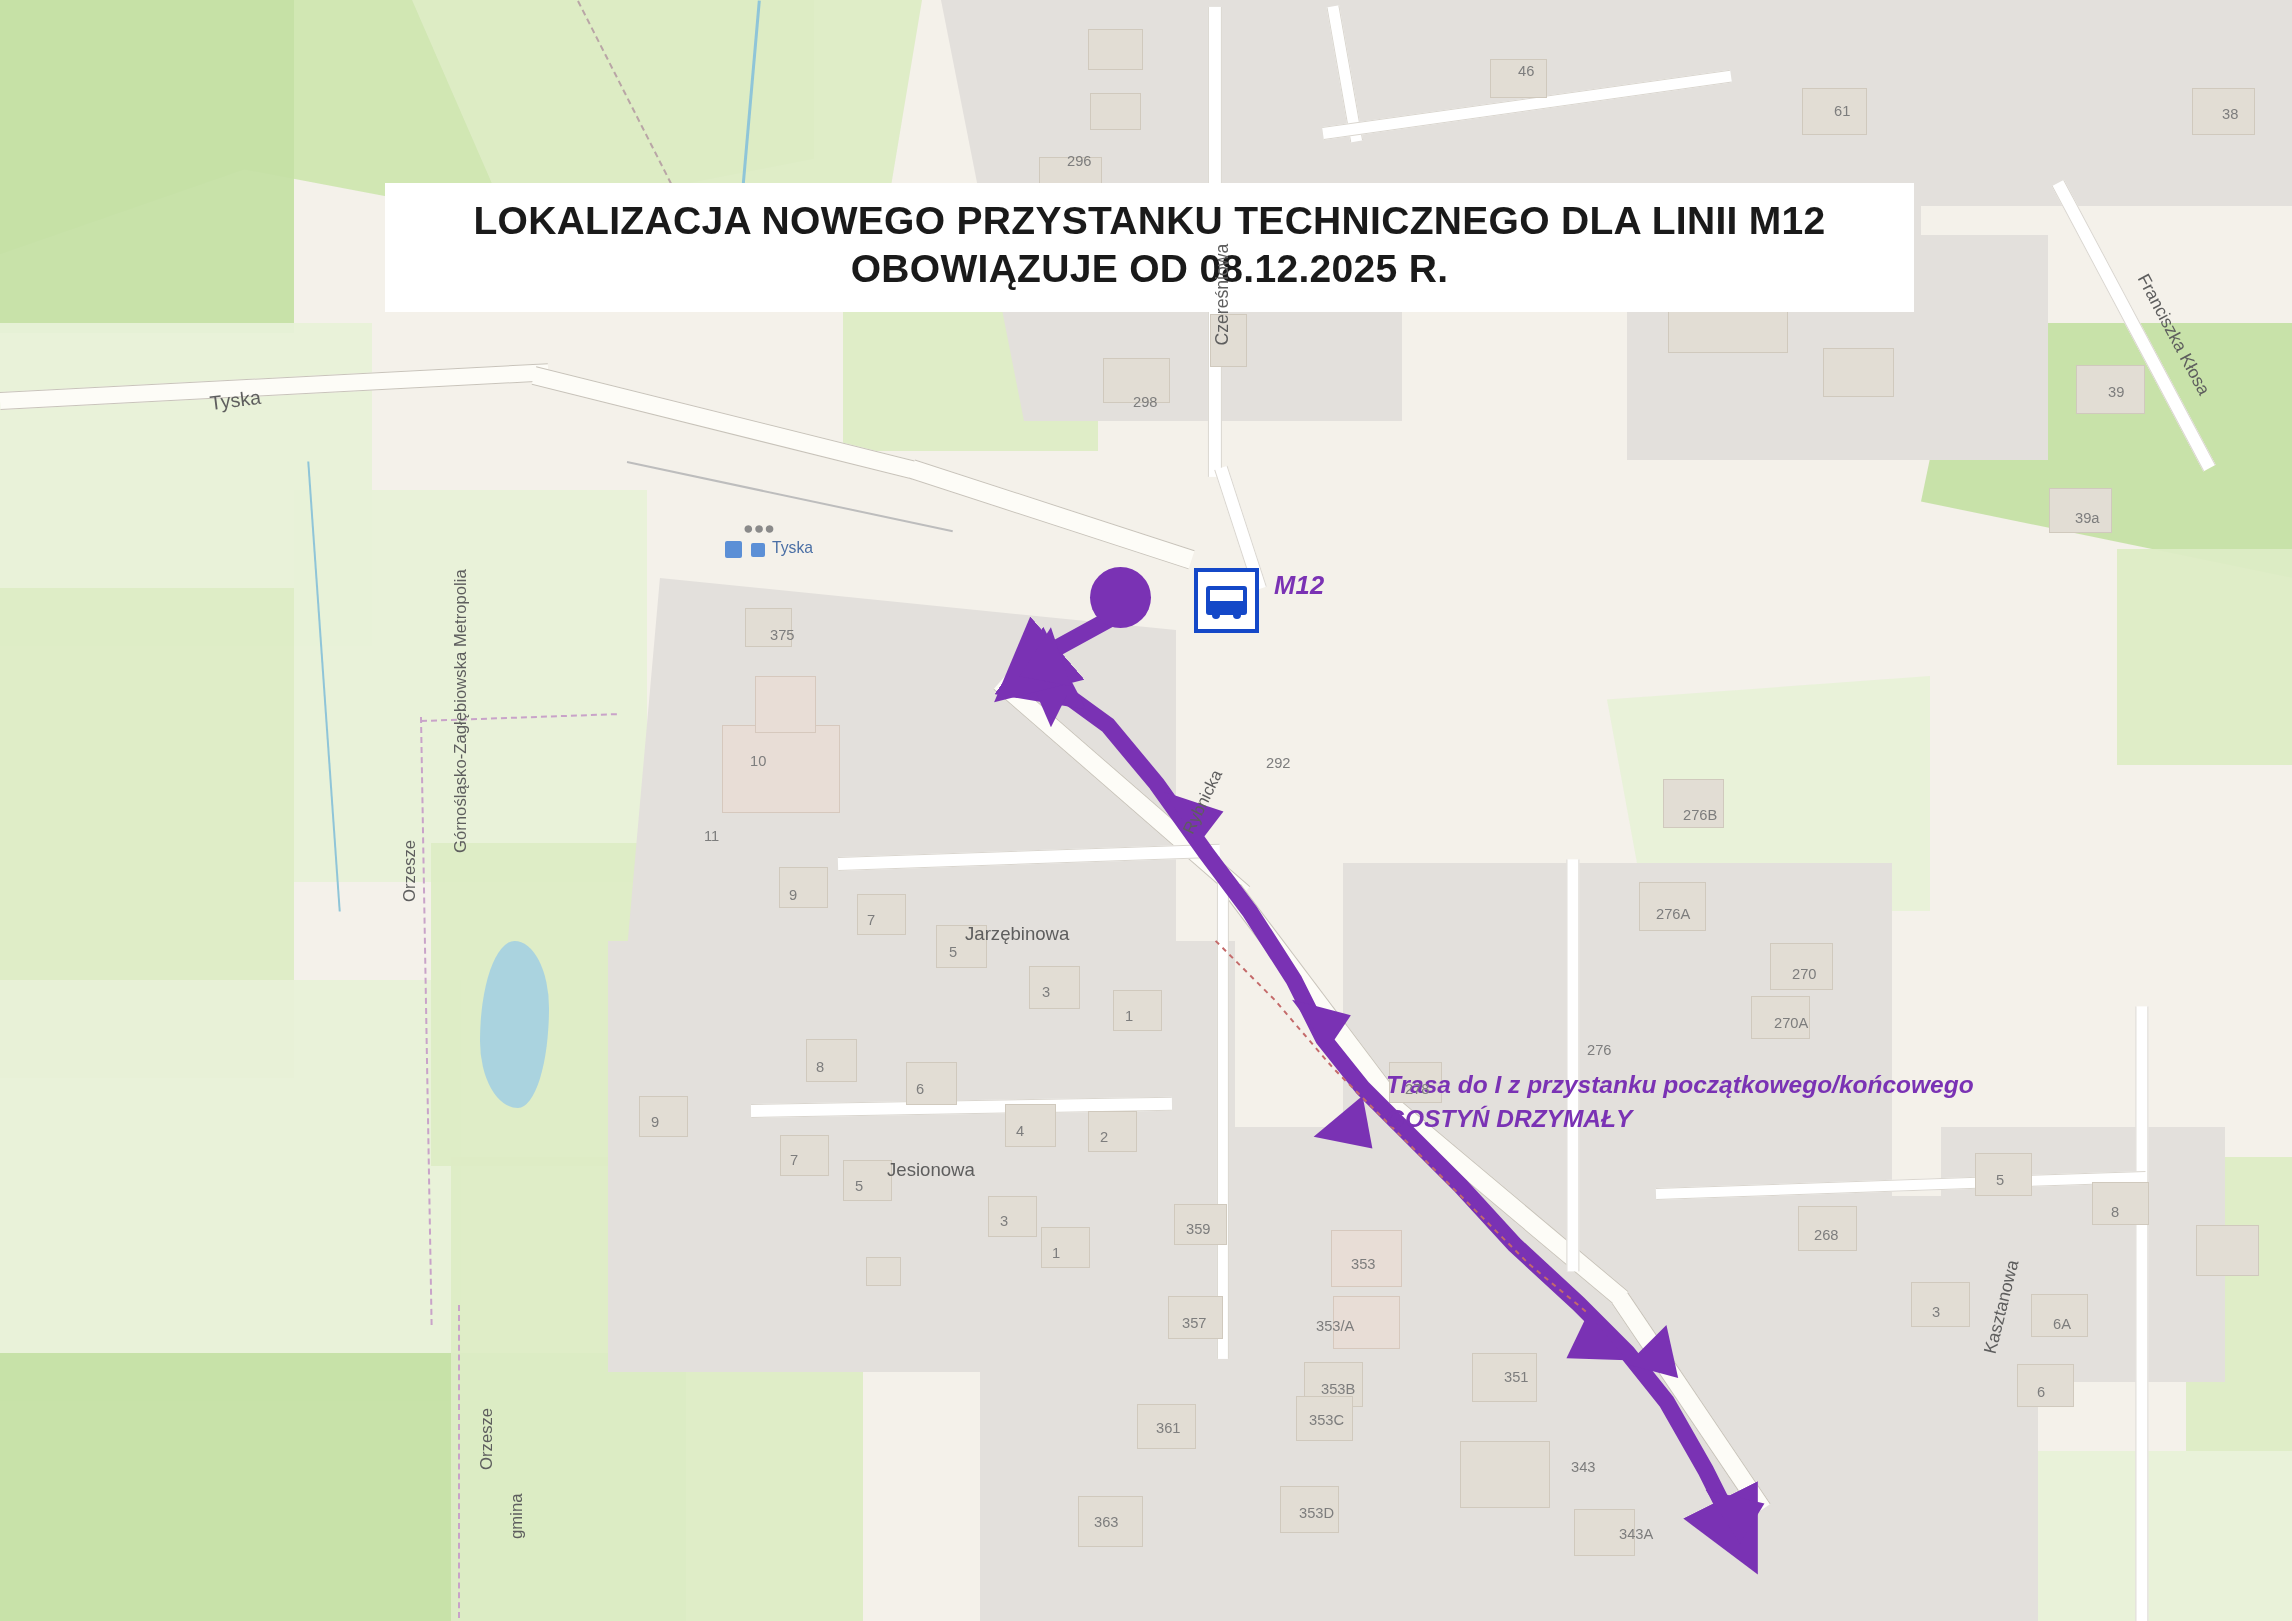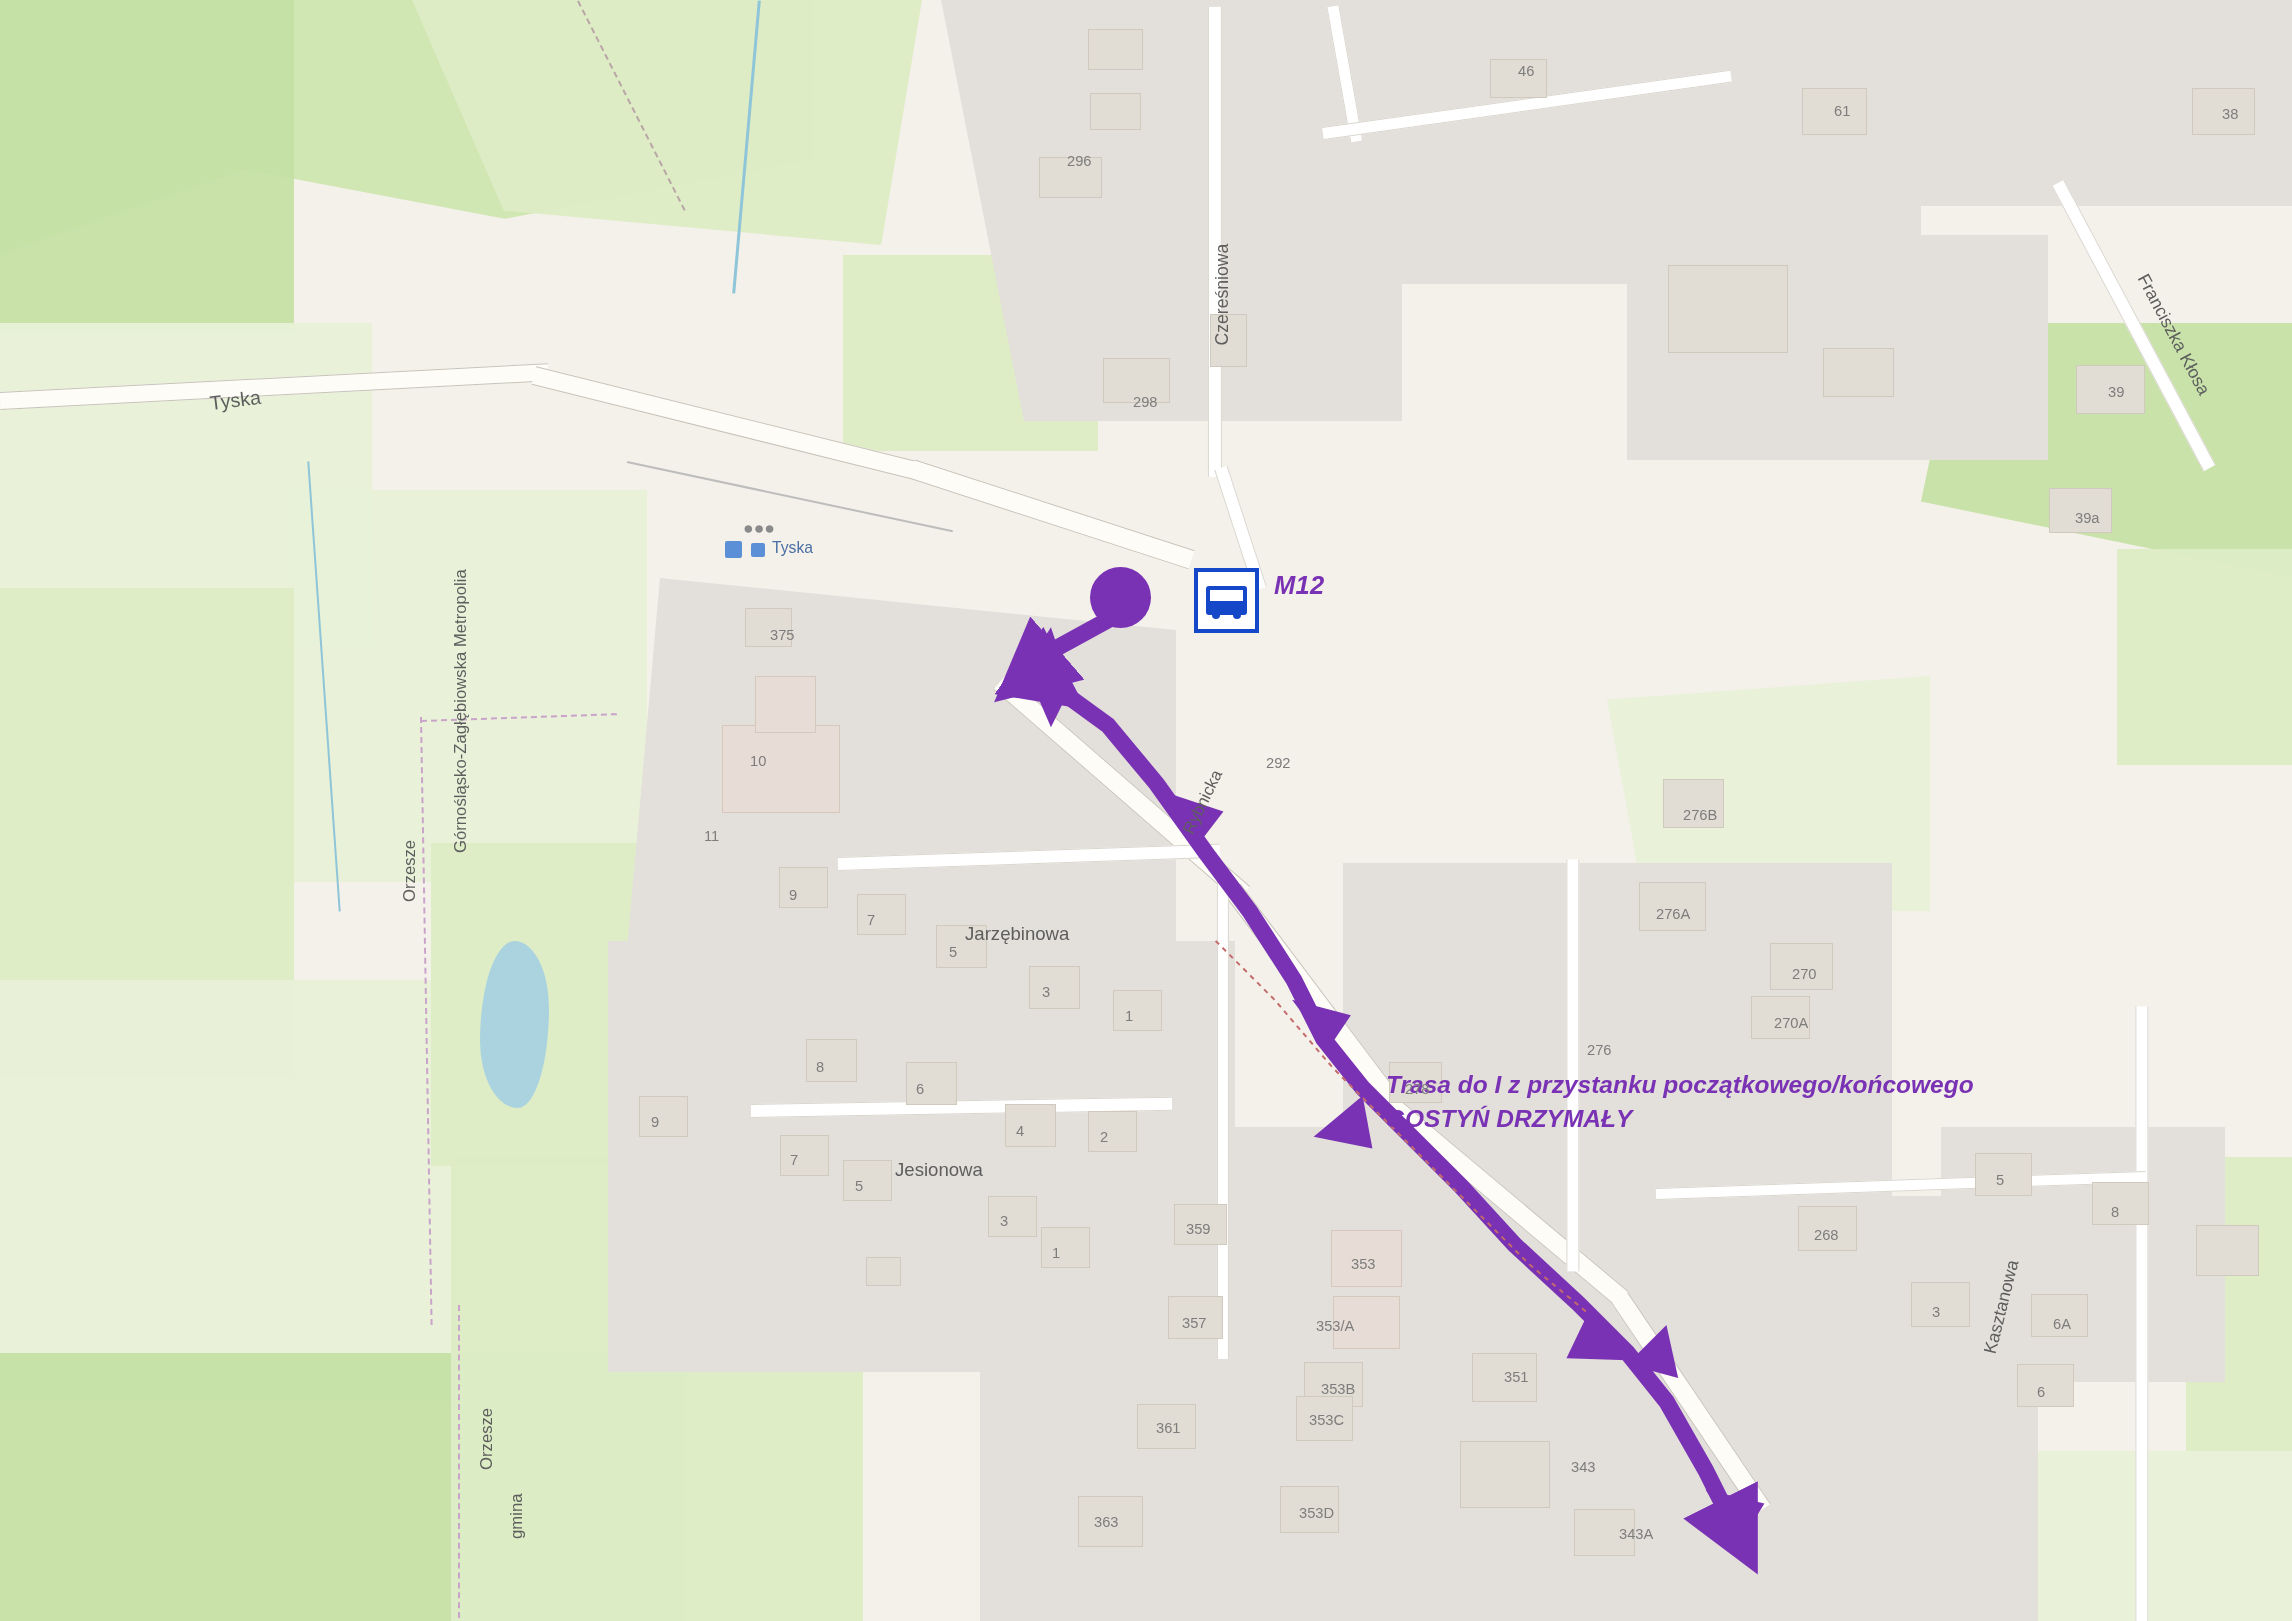--- a/index.html
+++ b/index.html
@@ -372,27 +372,31 @@
   <div class="route-label">
     <div>Trasa do I z przystanku początkowego/końcowego</div>
     <div>GOSTYŃ DRZYMAŁY</div>
   </div>
 
   <div class="bike-dots" style="left:743px;top:518px;">●●●</div>
   <div class="transit-icon" style="left:725px;top:541px;"></div>
   <div class="transit-icon sm" style="left:751px;top:543px;"></div>
   <div class="transit-label" style="left:772px;top:539px;">Tyska</div>
 
+  <div class="title-box">
+    <div class="title-line">LOKALIZACJA NOWEGO PRZYSTANKU TECHNICZNEGO DLA LINII M12</div>
+    <div class="title-line">OBOWIĄZUJE OD 08.12.2025 R.</div>
+  </div>
 
   <div id="street-labels">
       <div class="street-name" style="left: 210px; top: 392px; font-size: 19.6px; transform: rotate(-7deg);">Tyska</div>
       <div class="street-name" style="left: 1222px; top: 335px; font-size: 17.6px; transform: rotate(-90deg);">Czereśniowa</div>
       <div class="street-name" style="left: 2142px; top: 265px; font-size: 17.6px; transform: rotate(62deg);">Franciszka Kłosa</div>
       <div class="street-name" style="left: 965px; top: 923px; font-size: 18.6px; transform: rotate(0deg);">Jarzębinowa</div>
-      <div class="street-name" style="left: 887px; top: 1159px; font-size: 18.6px; transform: rotate(0deg); margin-left: 8px;">Jesionowa</div>
+      <div class="street-name" style="left: 887px; top: 1159px; font-size: 18.6px; transform: rotate(0deg);">Jesionowa</div>
       <div class="street-name" style="left: 1990px; top: 1343px; font-size: 17.6px; transform: rotate(-76deg);">Kasztanowa</div>
       <div class="street-name" style="left: 1188px; top: 823px; font-size: 16.7px; transform: rotate(-64deg);">Rybnicka</div>
       <div class="street-name" style="left: 410px; top: 892px; font-size: 16.7px; transform: rotate(-90deg);">Orzesze</div>
       <div class="street-name" style="left: 461px; top: 843px; font-size: 16.7px; transform: rotate(-90deg);">Górnośląsko-Zagłębiowska Metropolia</div>
       <div class="street-name" style="left: 487px; top: 1460px; font-size: 16.7px; transform: rotate(-90deg);">Orzesze</div>
       <div class="street-name" style="left: 517px; top: 1529px; font-size: 16.7px; transform: rotate(-90deg);">gmina</div>
     </div>
   <div id="house-numbers">
       <div class="house-num" style="left: 1518px; top: 63px;">46</div>
       <div class="house-num" style="left: 1834px; top: 103px;">61</div>

